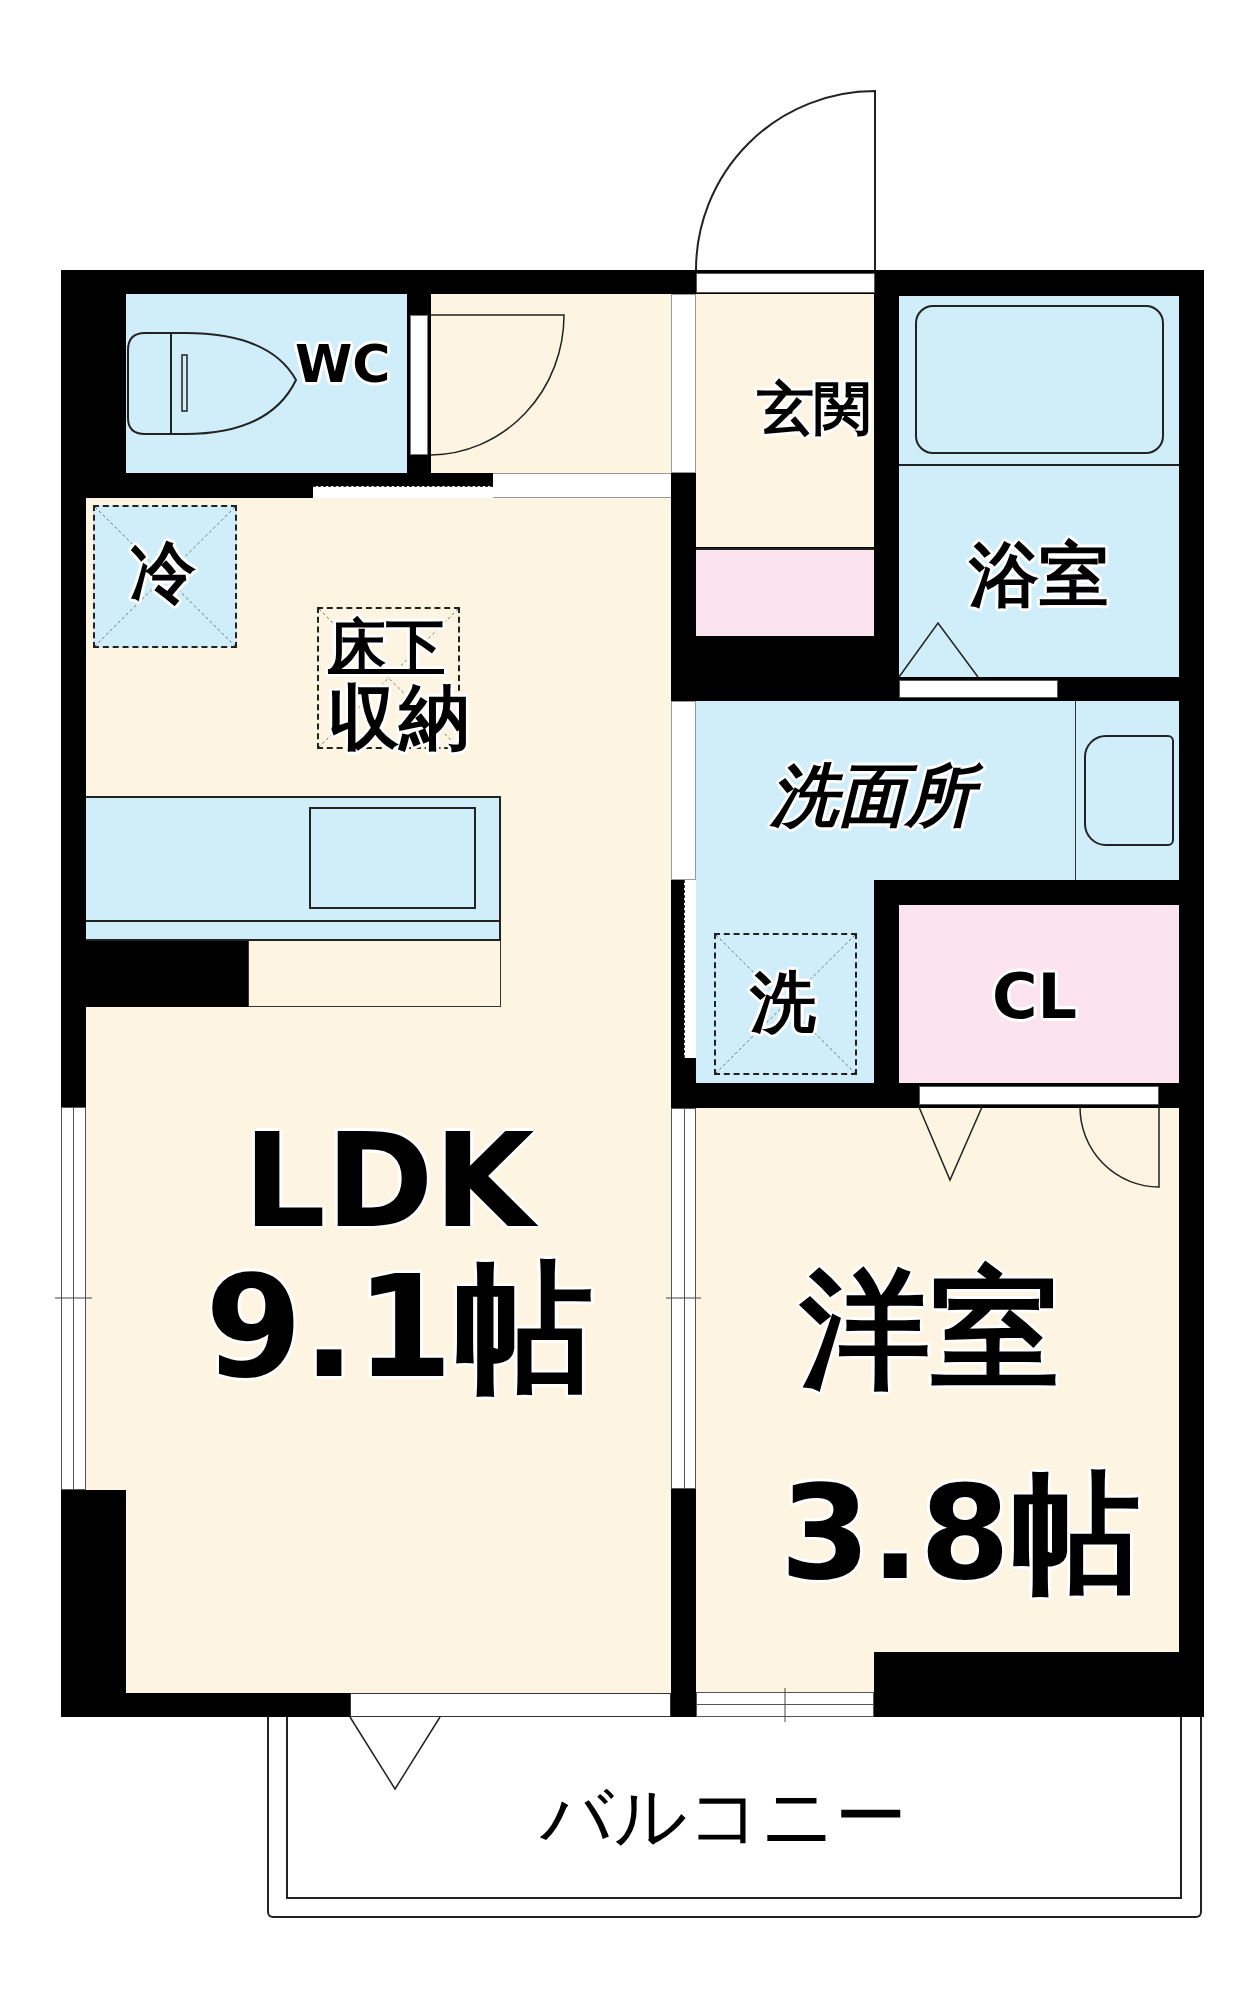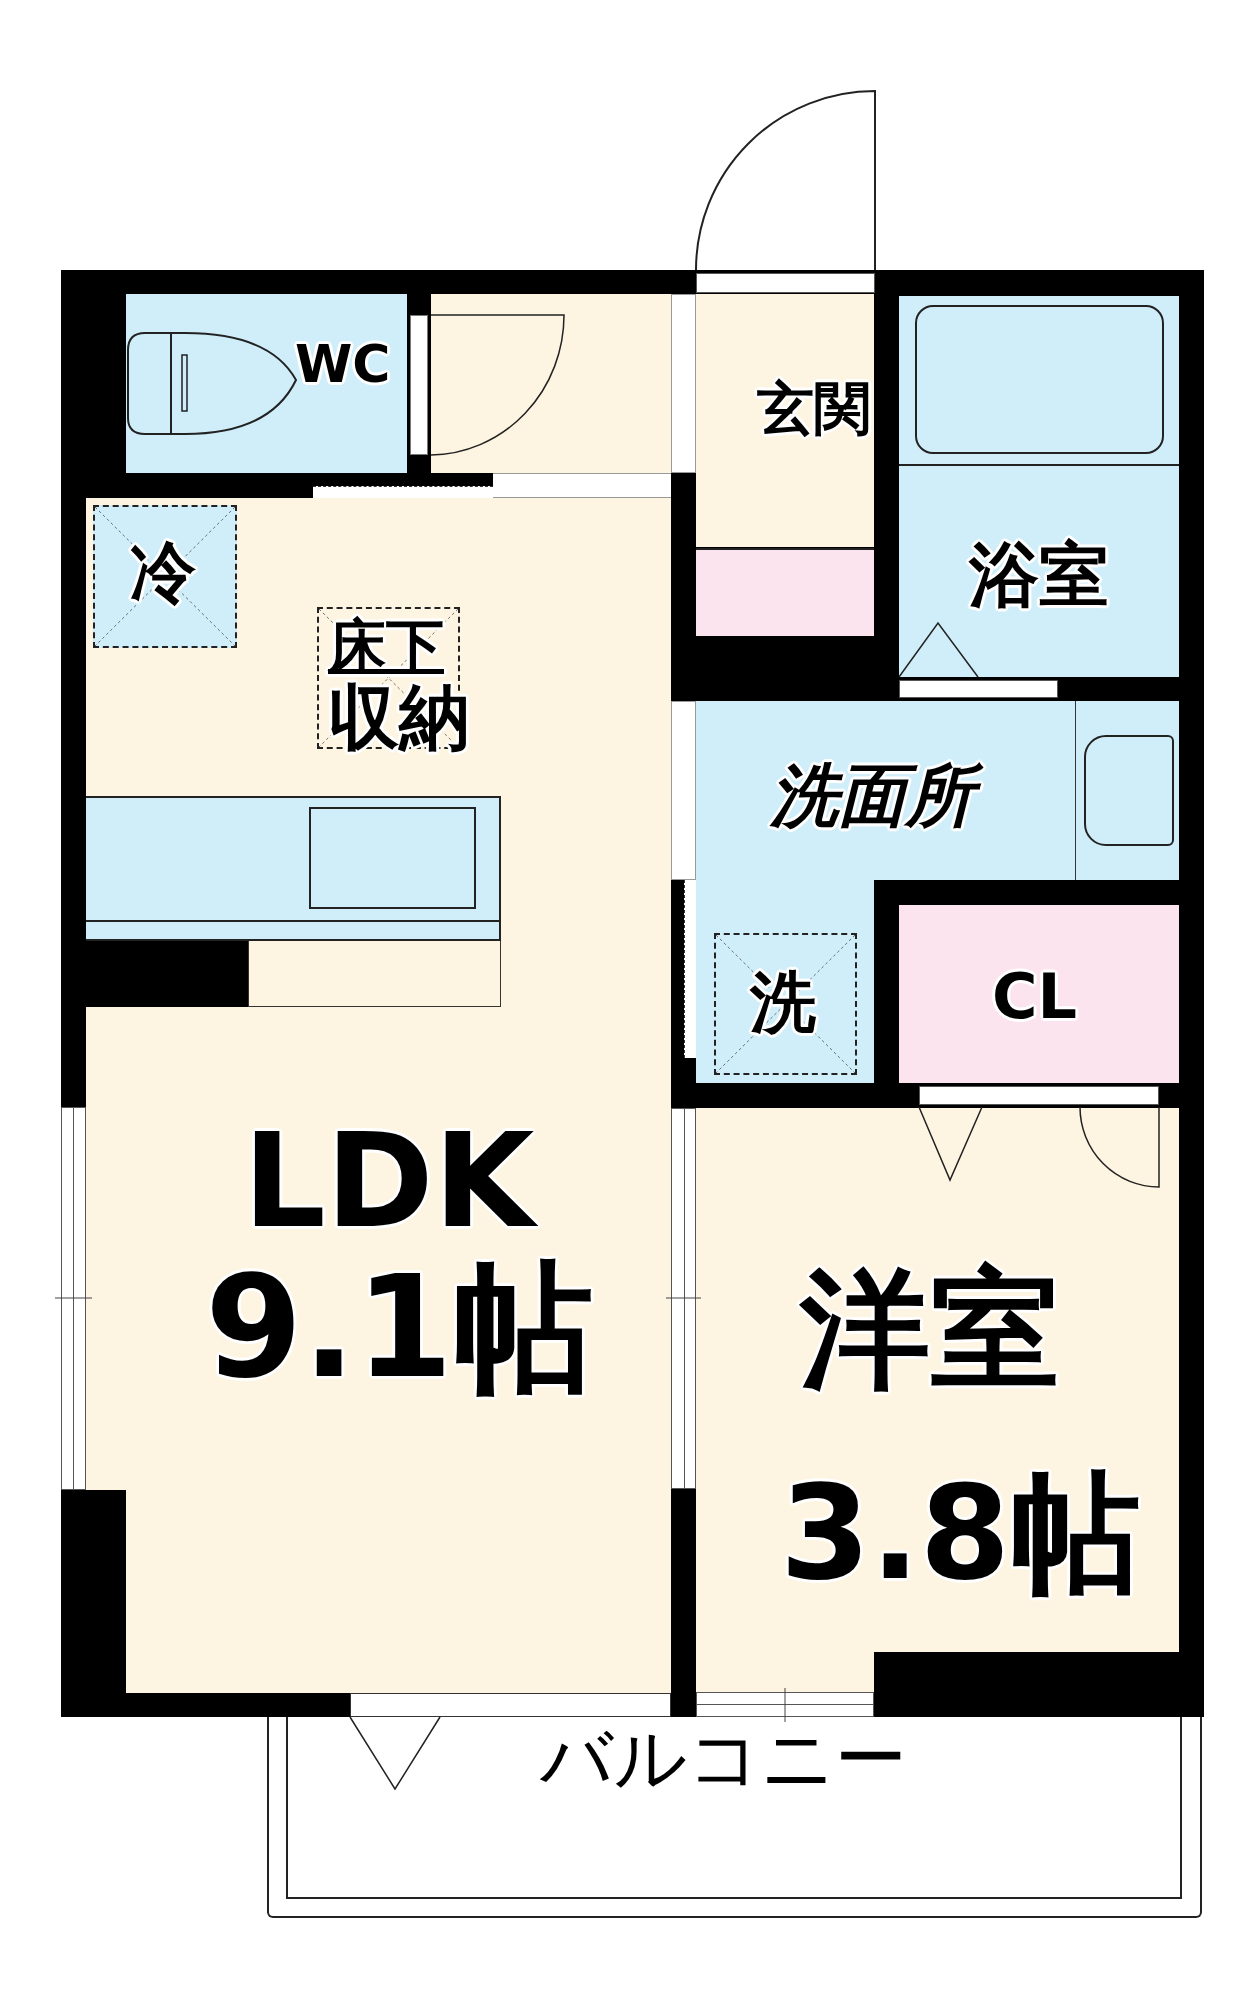--- a/index.html
+++ b/index.html
@@ -128,13 +128,13 @@
 <div class="lbl" style="left:130px;top:540px;font-size:66px;">冷</div>
 <div class="lbl" style="left:328px;top:617px;font-size:58px;text-decoration:underline;">床下</div>
 <div class="lbl" style="left:328px;top:682px;font-size:71px;">収納</div>
 <div class="lbl" style="left:770px;top:762px;font-size:68px;font-style:italic;">洗面所</div>
 <div class="lbl" style="left:750px;top:970px;font-size:66px;">洗</div>
 <div class="lbl" style="left:992px;top:966px;font-size:62px;">CL</div>
 <div class="lbl" style="left:243px;top:1116px;font-size:130px;">LDK</div>
 <div class="lbl" style="left:205px;top:1258px;font-size:140px;">9.1帖</div>
 <div class="lbl" style="left:800px;top:1264px;font-size:130px;">洋室</div>
 <div class="lbl" style="left:780px;top:1468px;font-size:130px;">3.8帖</div>
-<div class="lbl" style="left:540px;top:1722px;font-size:72px;font-weight:normal;text-shadow:none;">バルコニー</div>
+<div class="lbl" style="left:540px;top:1780px;font-size:72px;font-weight:normal;text-shadow:none;">バルコニー</div>
 
 </body></html>

